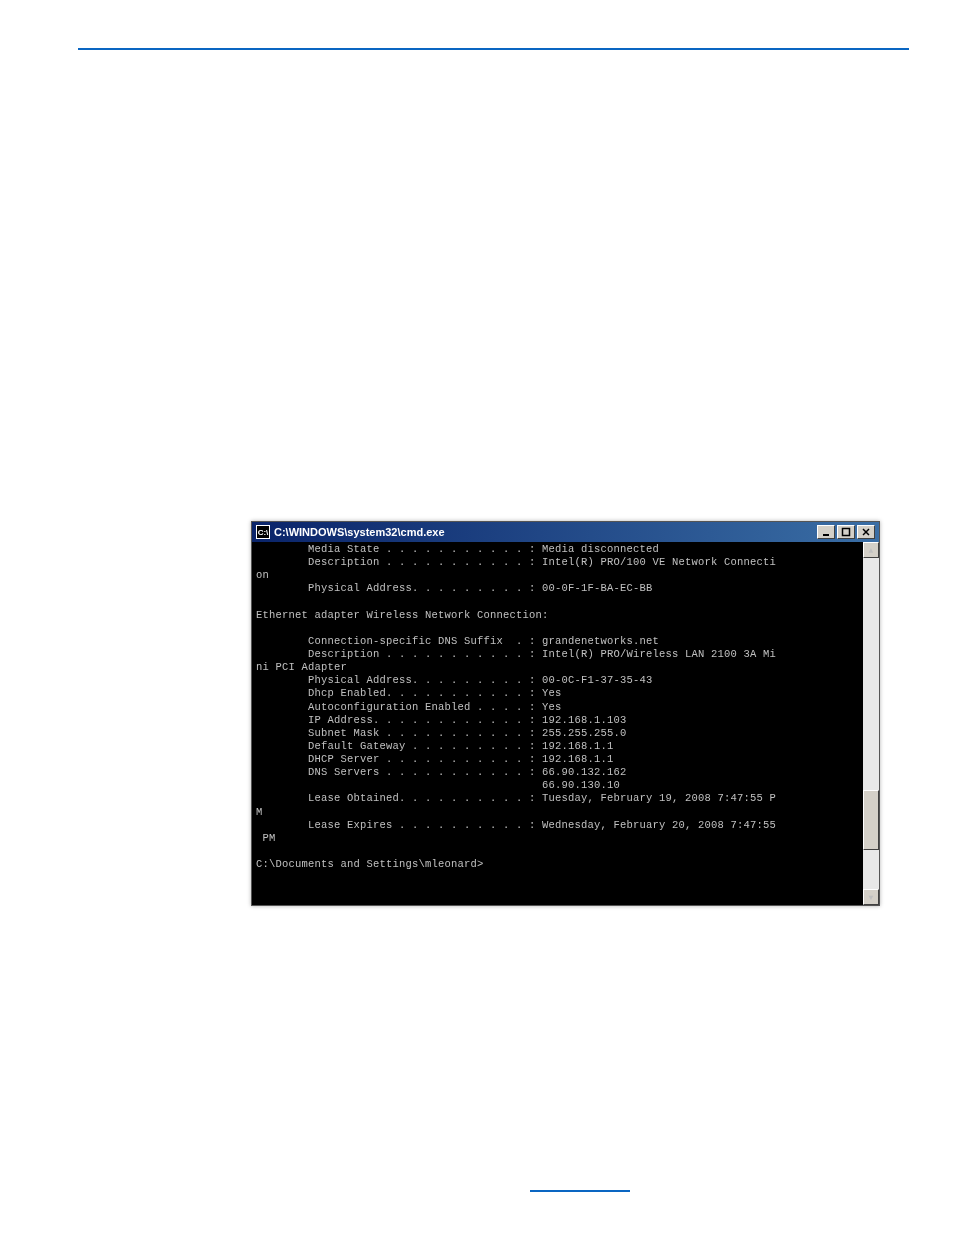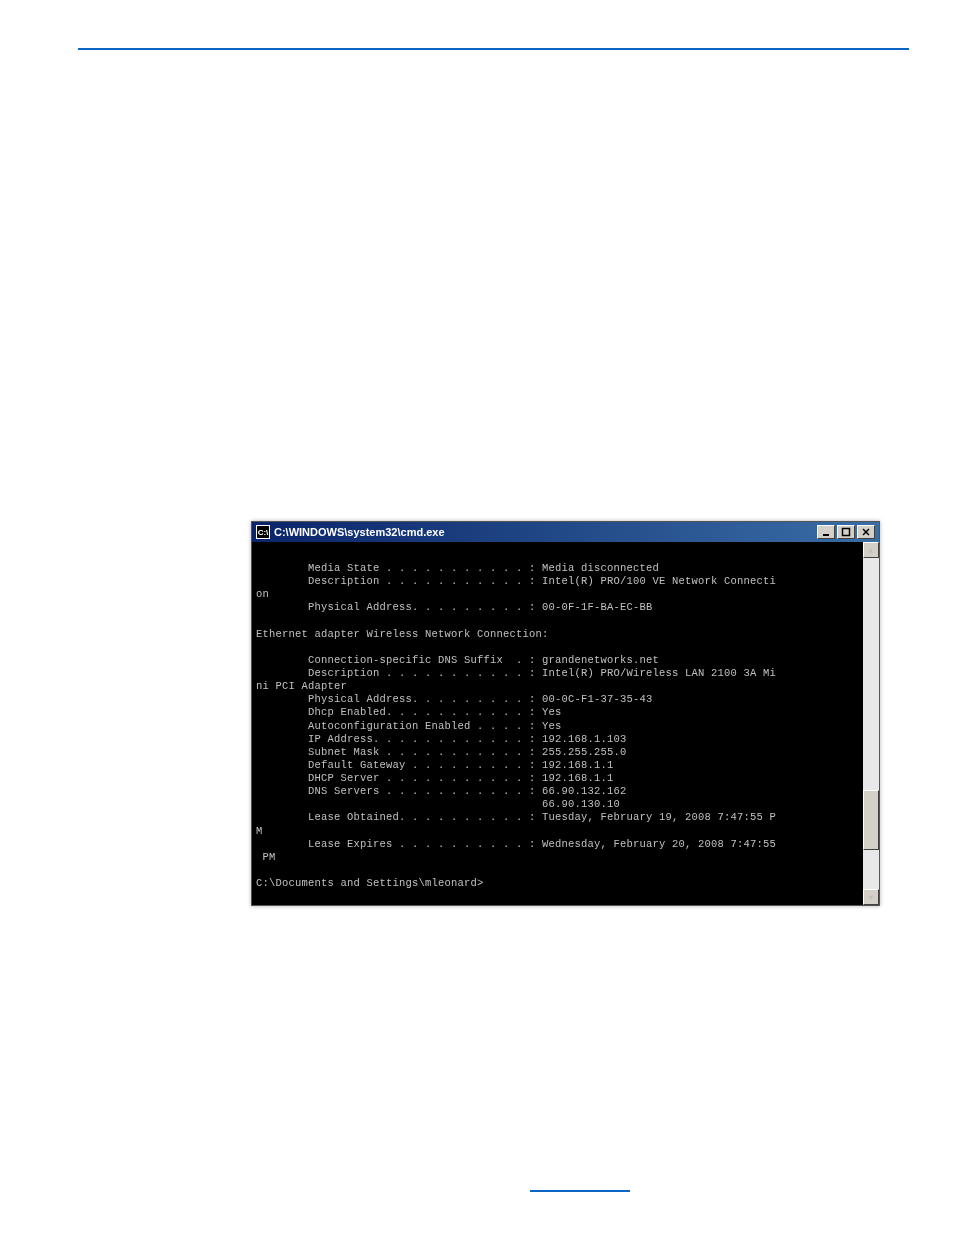--- a/index.html
+++ b/index.html
@@ -75,21 +75,21 @@
     align-items: center;
     justify-content: center;
     color: #000;
     font-size: 9px;
     font-weight: bold;
     font-family: Arial, sans-serif;
     cursor: pointer;
   }
   .win-btn svg { pointer-events: none; }
   .terminal-body {
-    padding: 20px 0 4px 4px;
+    padding: 1px 0 4px 4px;
     white-space: pre;
     line-height: 1.25;
     height: calc(100% - 20px);
     position: relative;
     overflow: hidden;
     letter-spacing: 0.2px;
   }
   .scrollbar {
     position: absolute;
     right: 0;

